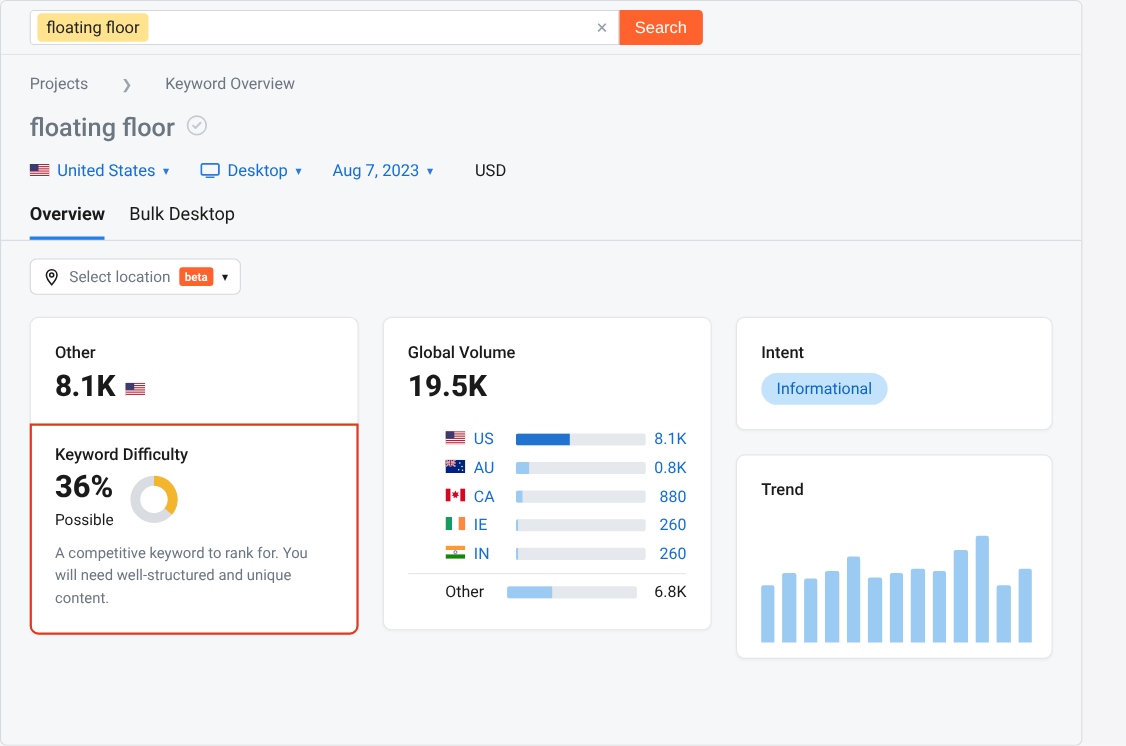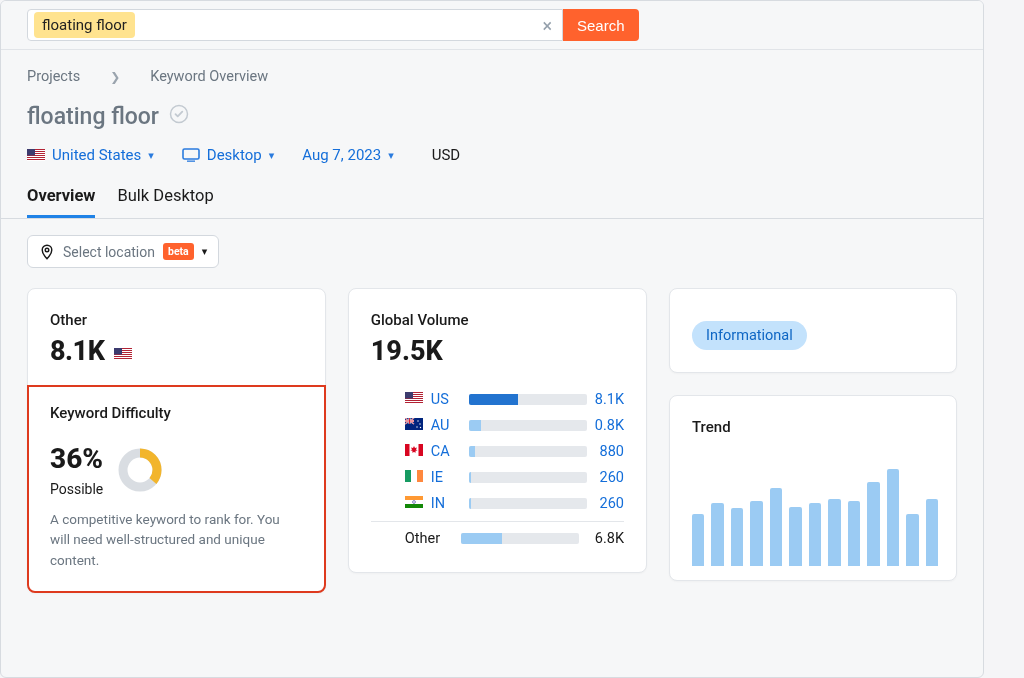--- a/index.html
+++ b/index.html
@@ -44,21 +44,21 @@
   .cards { display:flex; gap:22px; padding:20px 26px 20px 26px; align-items:flex-start; }
   .card { background:#fff; border:1px solid #e3e6ea; border-radius:8px; box-shadow:0 1px 2px rgba(0,0,0,0.03); }
   .card-h { font-size:15px; color:#1a1a1a; font-weight:500; }
 
   .col1 { width:312px; }
   .vol-card { padding:22px 22px 18px 22px; border-bottom:1px solid #e8ebee; }
   .big { font-size:27px; font-weight:800; letter-spacing:-0.5px; margin-top:6px; display:flex; align-items:center; gap:10px; }
 
   .kd-card { padding:18px 22px 22px 22px; position:relative; }
   .kd-hl { position:absolute; left:-1px; right:-1px; top:-1px; bottom:-1px; border:2px solid #de3a1e; pointer-events:none; border-radius:0 0 8px 8px;}
-  .kd-row { display:flex; align-items:center; gap:14px; margin-top:20px; }
+  .kd-row { display:flex; align-items:center; gap:14px; margin-top:4px; }
   .kd-val { font-size:28px; font-weight:800; }
   .donut { width:46px; height:46px; }
   .kd-label { font-size:14px; color:#1a1a1a; margin-top:6px; }
   .kd-desc { font-size:13.5px; color:#6b7681; line-height:1.5; margin-top:12px; }
 
   .gv-card { width:300px; padding:22px 22px 16px 22px; }
   .gv-big { font-size:27px; font-weight:800; margin-top:6px; margin-bottom:24px; }
   .gv-row { display:flex; align-items:center; gap:8px; margin-bottom:9px; font-size:14.5px;margin-left:34px; }
   .gv-row .flag { width:18px; }
   .gv-row .cc { color:#146ed9; width:30px; }
@@ -286,20 +286,21 @@
         <span class="cc other">Other</span>
         <span class="bar">
             <span class="bar-fill" id="other-bar" style="width: 35%;"></span>
           </span>
         <span class="val">6.8K</span>
       </div>
     </div>
 
     <div class="col3">
       <div class="card intent-card">
+        <div class="card-h">Intent</div>
         <div class="intent-chip">Informational</div>
       </div>
       <div class="card trend-card">
         <div class="card-h">Trend</div>
         <div class="trend-chart" id="trend-chart">
             <div class="tbar" style="height: 48%;"></div>
             <div class="tbar" style="height: 58%;"></div>
             <div class="tbar" style="height: 54%;"></div>
             <div class="tbar" style="height: 60%;"></div>
             <div class="tbar" style="height: 72%;"></div>

